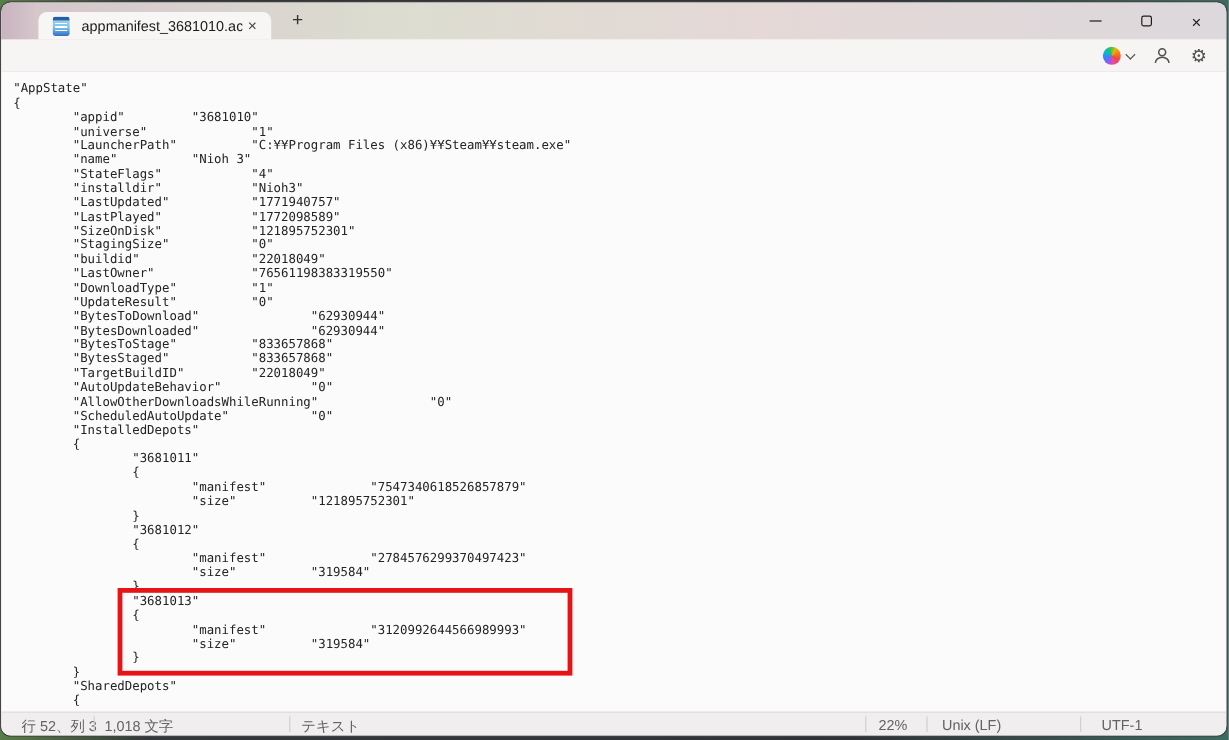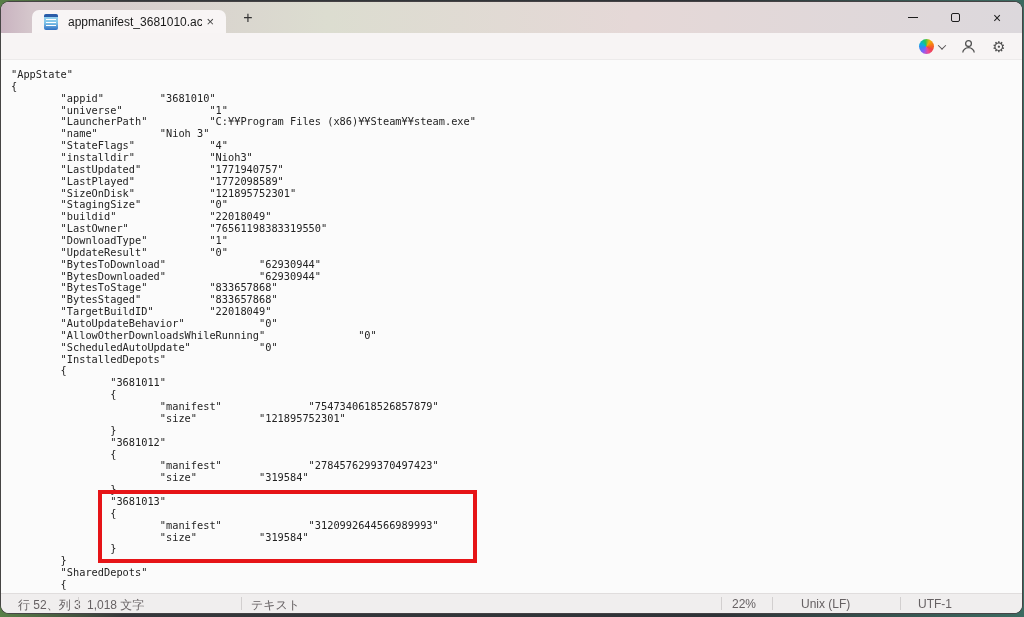--- a/index.html
+++ b/index.html
@@ -97,21 +97,21 @@
   .statusbar span.item { position:absolute; top:3px; white-space:nowrap; }
   .statusbar .sep { position:absolute; top:3px; width:1px; height:13px; background:#d2cfcf; }
   .s-cursor   { left:17px; }
   .s-sep1     { left:77px; }
   .s-chars    { left:86px; }
   .s-sep2     { left:240px; }
   .s-doctype  { left:250px; }
   .s-sep3     { left:720px; }
   .s-zoom     { left:731px; }
   .s-sep4     { left:771px; }
-  .s-lineend  { left:800px; }
+  .s-lineend  { left:784px; }
   .s-sep5     { left:899px; }
   .s-encoding { left:917px; }
 </style>
 </head>
 <body>
 
 <div class="window">
 
   <div class="titlebar">
     <div class="tab">

